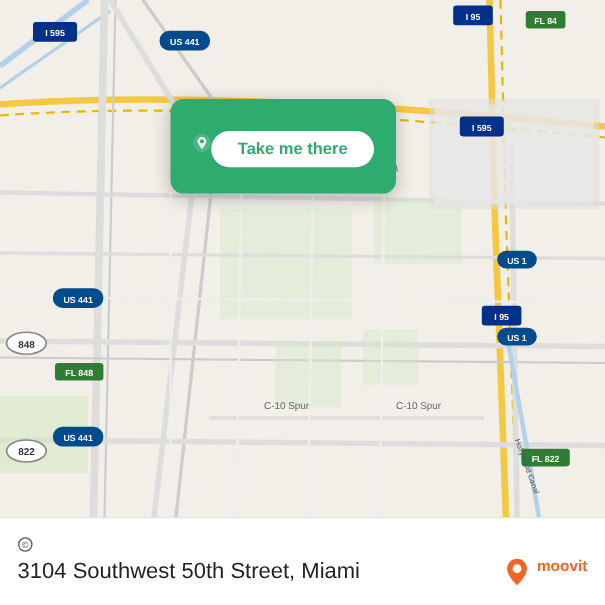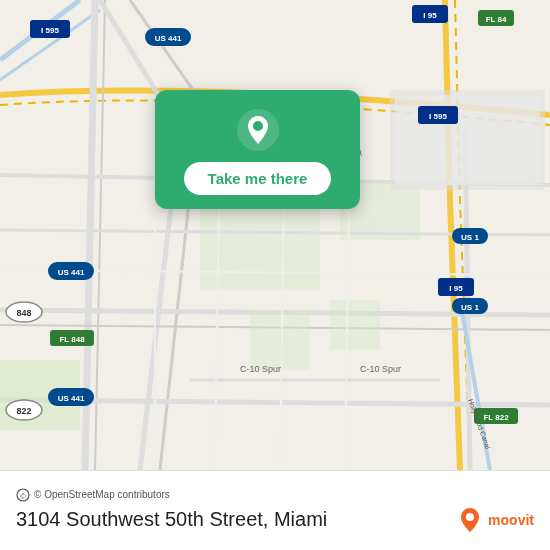--- a/index.html
+++ b/index.html
@@ -29,21 +29,20 @@
 
     
     .popup-card {
       position: absolute;
       top: 90px;
       left: 155px;
       width: 205px;
       background: #2eab6f;
       border-radius: 12px;
       display: flex;
-      flex-direction: column;
       align-items: center;
       padding: 18px 20px 14px 20px;
       box-shadow: 0 4px 16px rgba(0,0,0,0.25);
       z-index: 10;
     }
 
     .popup-pin-icon {
       width: 44px;
       height: 44px;
       margin-bottom: 10px;
@@ -95,21 +94,21 @@
     }
 
     .address-text {
       font-size: 20px;
       font-weight: 500;
       color: #222;
     }
 
     .moovit-logo {
       display: flex;
-      align-items: center;
+      align-items: flex-start;
       gap: 4px;
     }
 
     .moovit-pin {
       width: 28px;
       height: 28px;
     }
 
     .moovit-text {
       font-size: 14px;
@@ -230,21 +229,20 @@
     <button class="popup-button">Take me there</button>
   </div>
 </div>
 
 <div id="bottom-bar">
   <div class="osm-credit">
     <svg viewBox="0 0 14 14">
       <circle cx="7" cy="7" r="6" stroke="#555" stroke-width="1.2" fill="none"></circle>
       <text x="7" y="10.5" text-anchor="middle" font-size="8" fill="#555">©</text>
     </svg>
-    <span>© OpenStreetMap contributors</span>
   </div>
   <div class="address-row">
     <span class="address-text">3104 Southwest 50th Street, Miami</span>
     <div class="moovit-logo">
       <svg class="moovit-pin" viewBox="0 0 28 28" xmlns="http://www.w3.org/2000/svg">
         <path d="M14 2 C9 2 5 6 5 11 C5 18 14 26 14 26 C14 26 23 18 23 11 C23 6 19 2 14 2 Z" fill="#f26522"></path>
         <circle cx="14" cy="11" r="4" fill="white"></circle>
       </svg>
       <span class="moovit-text">moovit</span>
     </div>

